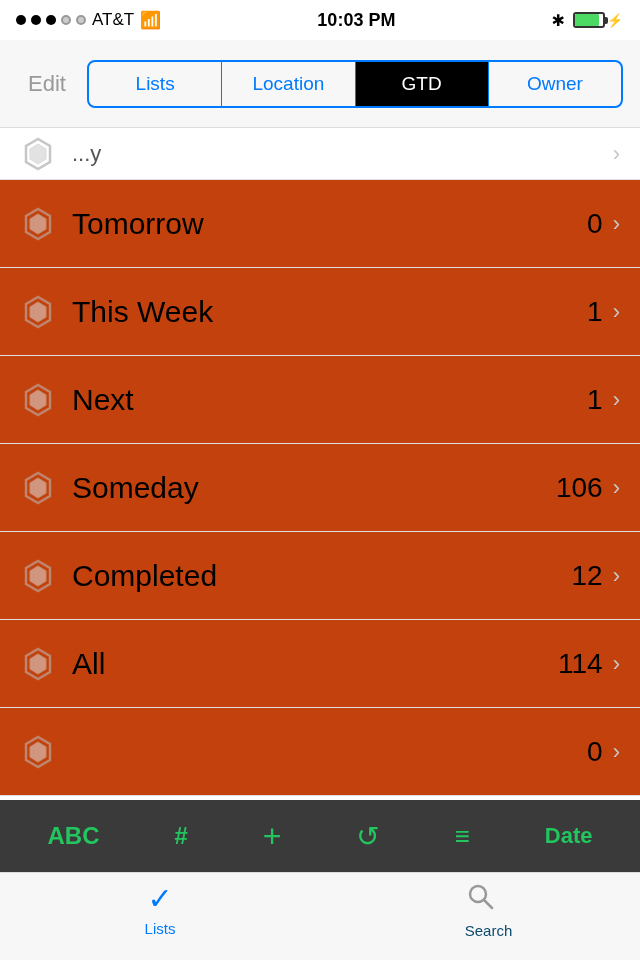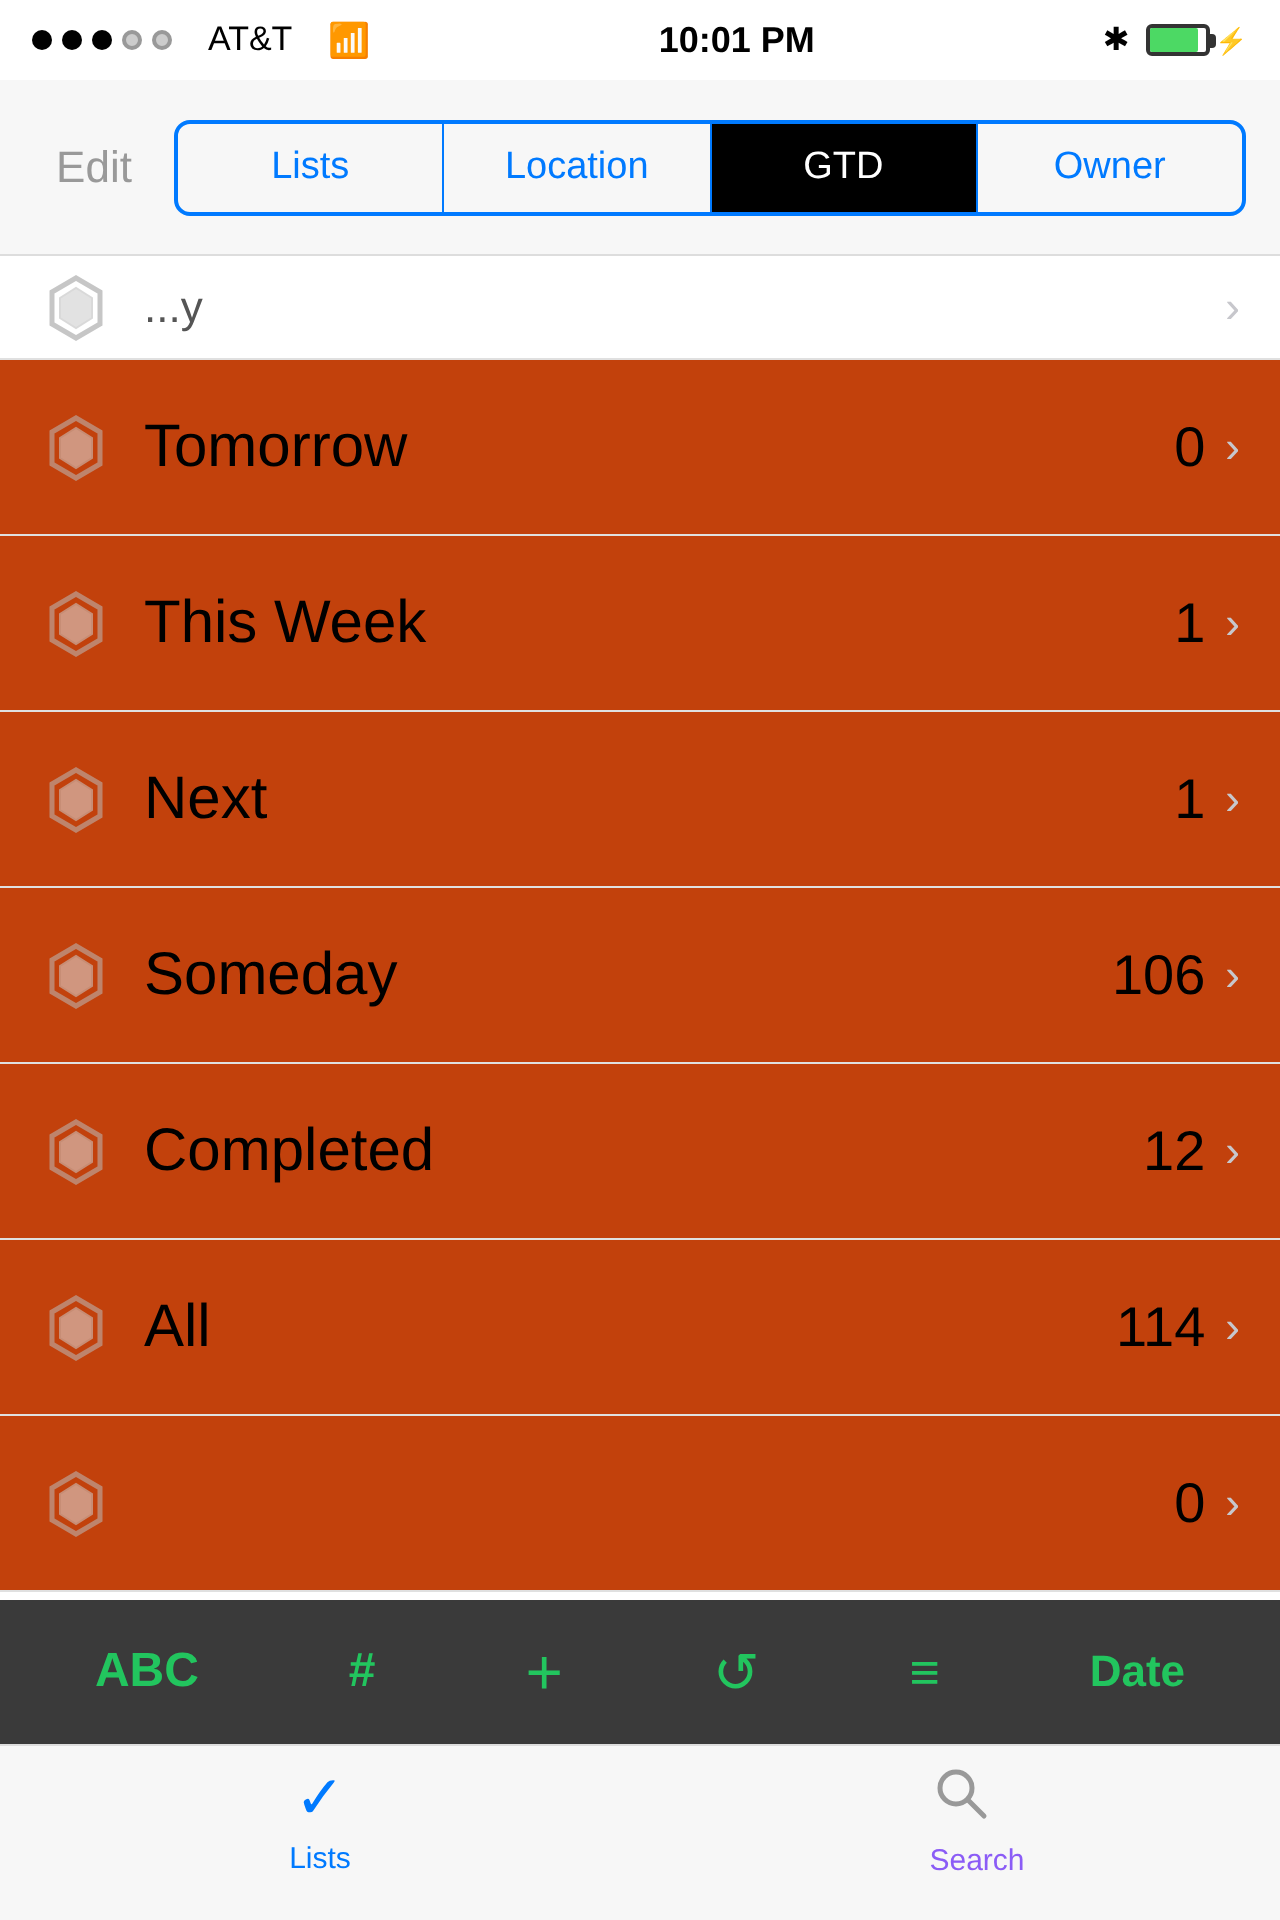--- a/index.html
+++ b/index.html
@@ -20,21 +20,21 @@
       display: flex;
       align-items: center;
       justify-content: space-between;
       padding: 0 16px;
       font-size: 18px;
       font-weight: 500;
     }
     .status-left {
       display: flex;
       align-items: center;
-      gap: 18px;
+      gap: 6px;
     }
     .status-dots {
       display: flex; gap: 5px;
     }
     .dot { width: 10px; height: 10px; border-radius: 50%; }
     .dot.filled { background: #000; }
     .dot.empty { background: #ccc; border: 2px solid #999; }
     .carrier { font-size: 17px; font-weight: 500; }
     .wifi-icon { font-size: 17px; }
     .status-center { font-size: 18px; font-weight: 600; }
@@ -219,21 +219,21 @@
       cursor: pointer;
     }
     .tab-icon {
       font-size: 28px;
     }
     .tab-label {
       font-size: 15px;
     }
     .tab-item.active .tab-label { color: #007aff; }
     .tab-item.active .tab-icon { color: #007aff; }
-    .tab-item:not(.active) .tab-label { color: #8b5cf6; margin-left: 17px; }
+    .tab-item:not(.active) .tab-label { color: #0c4a6e; margin-left: 17px; }
     .tab-item:not(.active) .tab-icon { color: #999; }
 
     .list-content {
       overflow: hidden;
     }
   </style>
 </head>
 <body>
 
 <div class="status-bar">
@@ -241,21 +241,21 @@
     <div class="status-dots">
       <div class="dot filled"></div>
       <div class="dot filled"></div>
       <div class="dot filled"></div>
       <div class="dot empty"></div>
       <div class="dot empty"></div>
     </div>
     <span class="carrier">AT&amp;T</span>
     <span class="wifi-icon">📶</span>
   </div>
-  <div class="status-center">10:01 PM</div>
+  <div class="status-center">10:03 PM</div>
   <div class="status-right">
     <span style="font-size:16px;">✱</span>
     <div class="battery-container">
       <div class="battery">
         <div class="battery-fill"></div>
       </div>
       <span class="bolt">⚡</span>
     </div>
   </div>
 </div>

